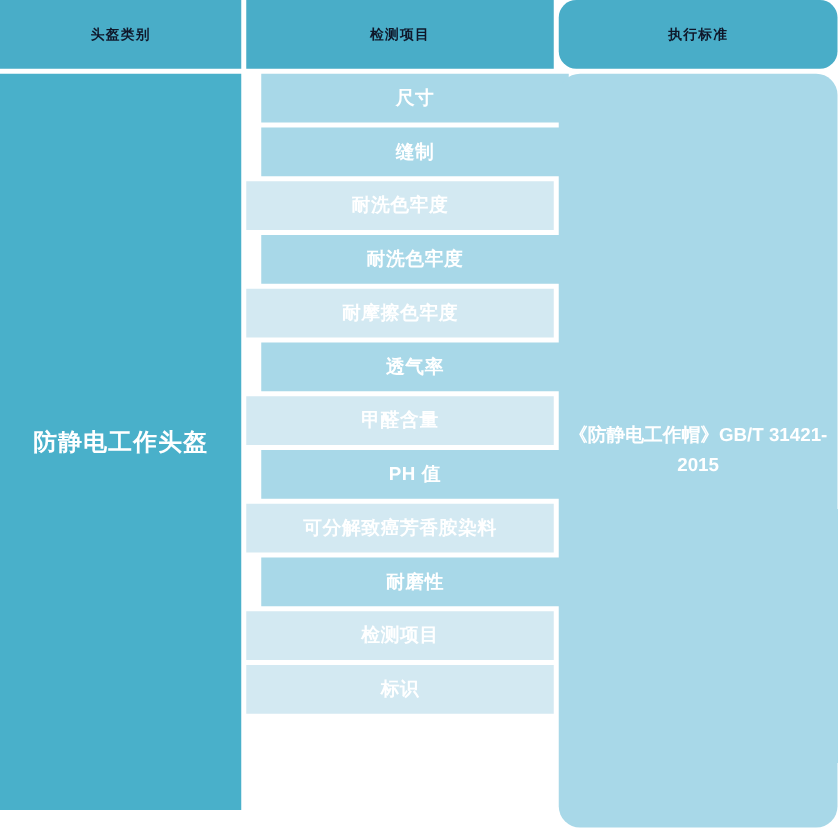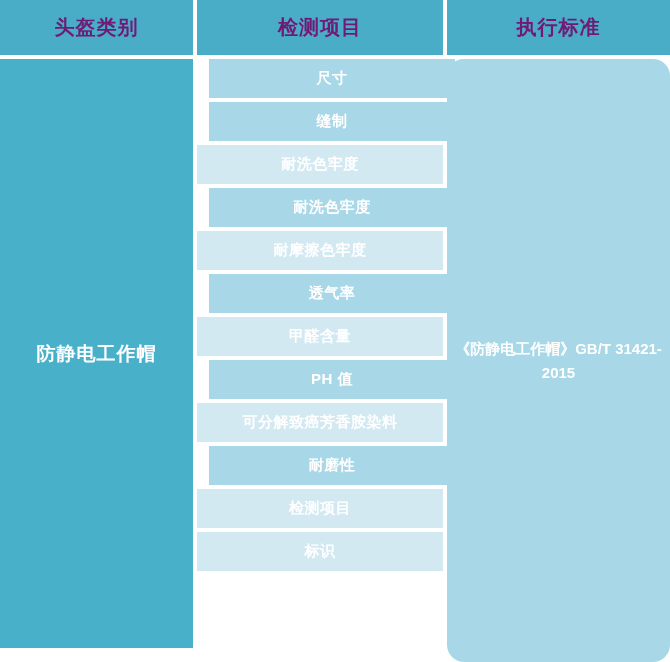--- a/index.html
+++ b/index.html
@@ -27,32 +27,32 @@
     left: 0;
     top: 0;
     width: 670px;
     height: 55px;
   }
   .header-cell {
     position: absolute;
     top: 0;
     height: 55px;
     background: #49ADC8;
-    color: #701a75;
-    font-size: 20px;
+    color: #0f172a;
+    font-size: 11px;
     font-weight: bold;
     letter-spacing: 1px;
     display: flex;
     align-items: center;
     justify-content: center;
     box-sizing: border-box;
   }
   .header-cell.c1 { left: 0px;   width: 193px; }
   .header-cell.c2 { left: 197px; width: 246px; }
-  .header-cell.c3 { left: 447px; width: 223px; }
+  .header-cell.c3 { left: 447px; width: 223px; border-radius: 14px; }
 
   
   .category-cell {
     position: absolute;
     left: 0px;
     top: 59px;
     width: 193px;
     height: 589px;
     background: #49B0CA;
     color: #ffffff;
@@ -121,21 +121,21 @@
 <body>
 
 <div id="table-root">
 
   <div class="header-row">
     <div class="header-cell c1">头盔类别</div>
     <div class="header-cell c2">检测项目</div>
     <div class="header-cell c3">执行标准</div>
   </div>
 
-  <div class="category-cell">防静电工作帽</div>
+  <div class="category-cell">防静电工作头盔</div>
 
   <div class="items-col">
     <div class="item-cell shade-dark">
       <span>尺寸</span>
     </div>
     <div class="item-cell shade-dark">
       <span>缝制</span>
     </div>
     <div class="item-cell shade-light">
       <span>耐洗色牢度</span>

